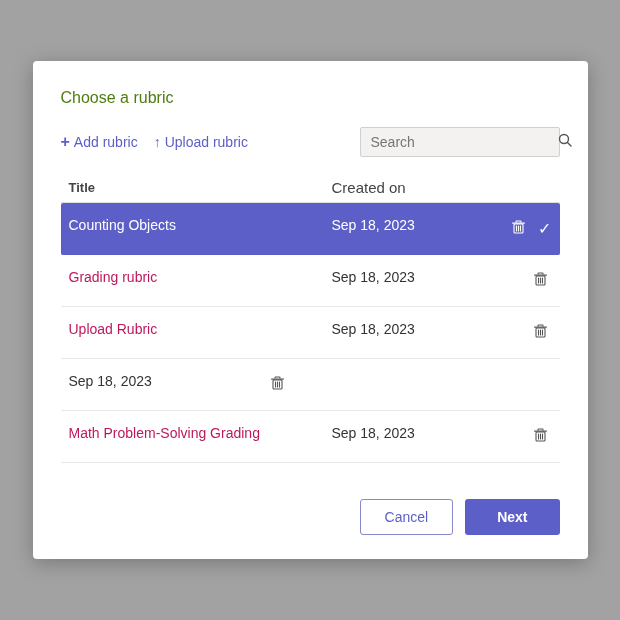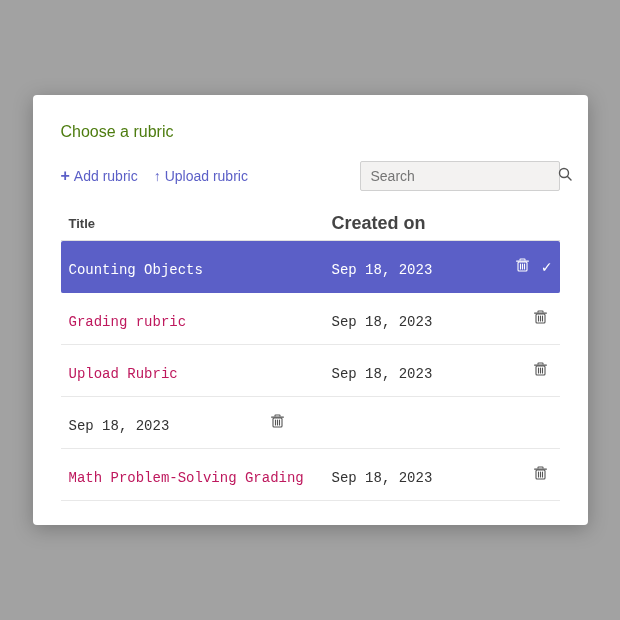--- a/index.html
+++ b/index.html
@@ -109,36 +109,35 @@
 
     .col-title {
       flex: 1;
       font-size: 13px;
       font-weight: 600;
       color: #444;
     }
 
     .col-created {
       width: 160px;
-      font-size: 18px;
-      font-weight: 700;
+      font-size: 15px;
+      font-weight: 400;
       color: #444;
     }
 
     .col-actions {
       width: 60px;
     }
 
     .rubric-row {
       display: flex;
-      align-items: flex-end;
+      align-items: flex-start;
       padding: 14px 8px;
       border-bottom: 1px solid #e8e8e8;
       cursor: pointer;
-      font-family: Liberation Mono, monospace;
     }
 
     .rubric-row.selected {
       background: #5b5fc7;
       border-radius: 2px;
       border-bottom: 1px solid #5b5fc7;
     }
 
     .rubric-name {
       flex: 1;
@@ -337,13 +336,17 @@
             <line x1="5.5" y1="7" x2="5.5" y2="12" stroke="currentColor" stroke-width="1.1" stroke-linecap="round"></line>
             <line x1="7.5" y1="7" x2="7.5" y2="12" stroke="currentColor" stroke-width="1.1" stroke-linecap="round"></line>
             <line x1="9.5" y1="7" x2="9.5" y2="12" stroke="currentColor" stroke-width="1.1" stroke-linecap="round"></line>
           </svg>
         </button>
 
       </div>
     </div>
     </div>
 
+  <div class="footer">
+    <button class="cancel-btn">Cancel</button>
+    <button class="next-btn">Next</button>
+  </div>
 </div>
 
 </body></html>

